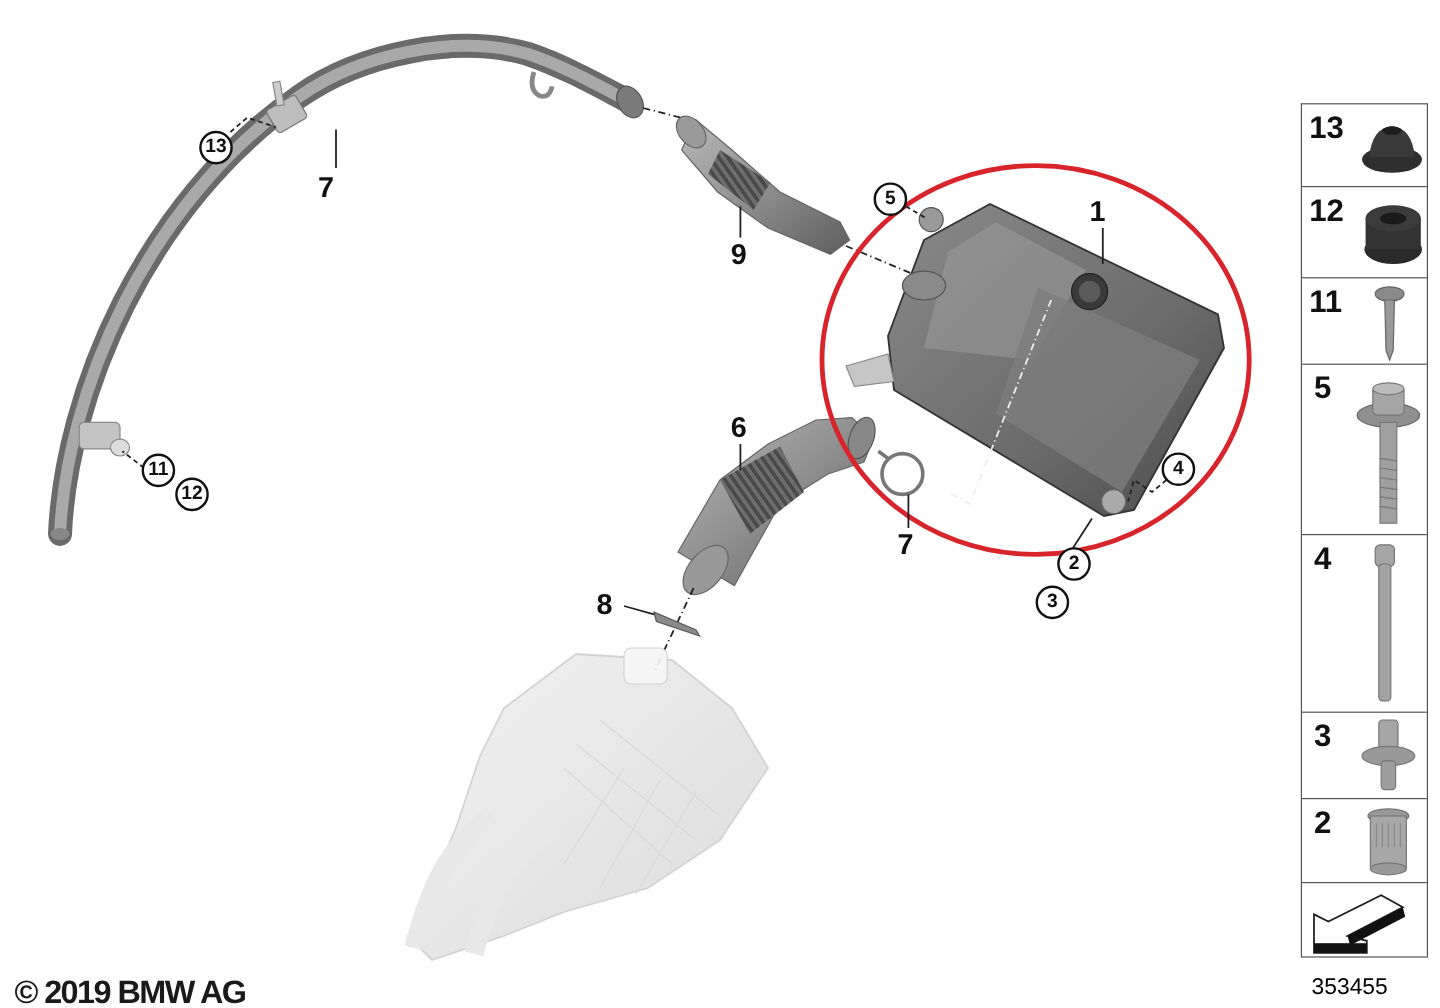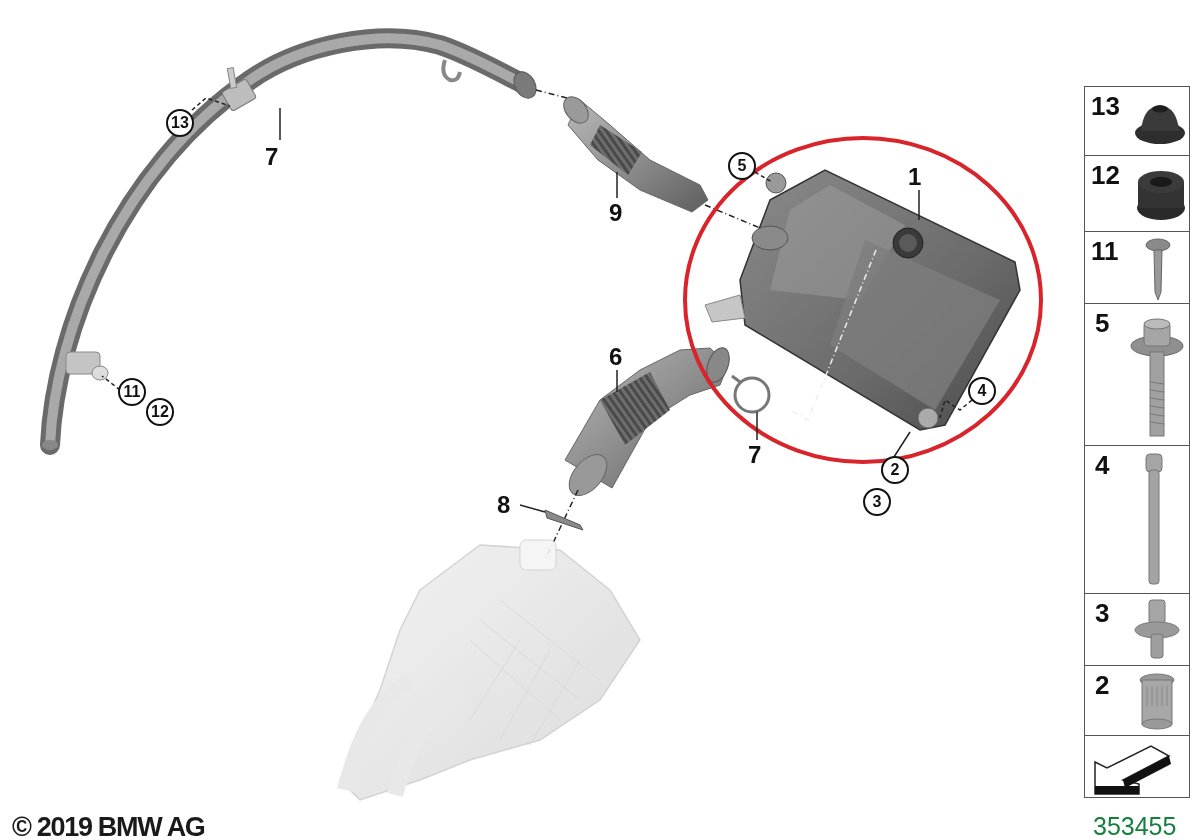--- a/index.html
+++ b/index.html
@@ -15,21 +15,21 @@
   #legend { position: absolute; left: 1084px; top: 86px; width: 106px; height: 712px;
             border: 1.5px solid #555; box-sizing: border-box; background: #fff; }
   .legend-cell { position: absolute; left: 0; width: 100%; border-top: 1.5px solid #555;
                  box-sizing: border-box; }
   .legend-cell:first-child { border-top: none; }
   .legend-num { position: absolute; left: 6px; top: 4px; font-weight: bold; font-size: 26px;
                 font-family: "Liberation Sans", sans-serif; }
   .legend-part { position: absolute; }
   #copyright { position: absolute; left: 12px; top: 812px; font-size: 27px; font-weight: bold;
                letter-spacing: -1.3px; font-family: "Liberation Sans", sans-serif; color: #1a1a1a; }
-  #diagram-id { position: absolute; left: 1093px; top: 812px; font-size: 25px; color: #15803d;
+  #diagram-id { position: absolute; left: 1093px; top: 812px; font-size: 19px; color: #000000;
                 font-family: "Liberation Sans", sans-serif; }
 </style>
 </head>
 <body>
 
 <div id="diagram">
   <svg width="1200" height="840" viewBox="0 0 1200 840" xmlns="http://www.w3.org/2000/svg">
     <defs>
       <linearGradient id="pipeG" x1="0" y1="0" x2="1" y2="1">
         <stop offset="0" stop-color="#b9b9b9"></stop>

